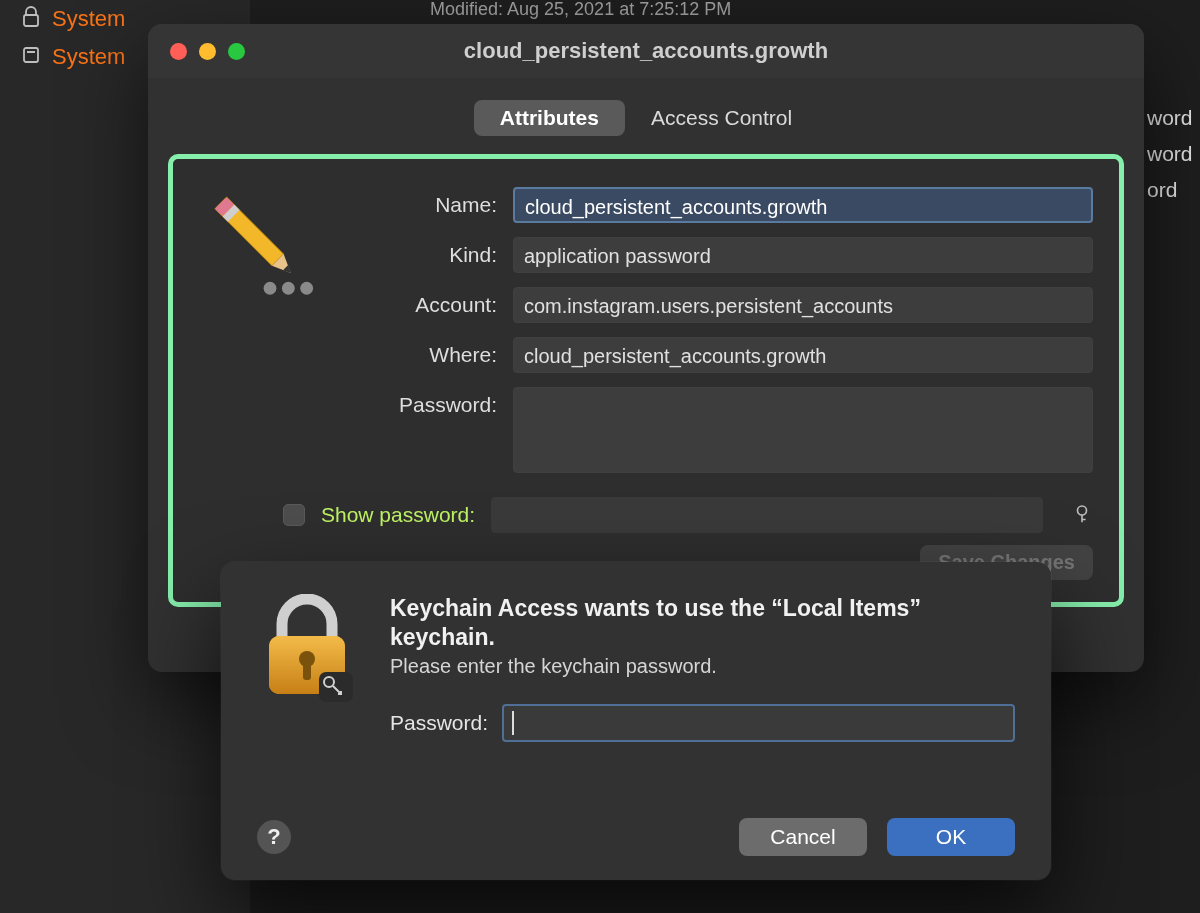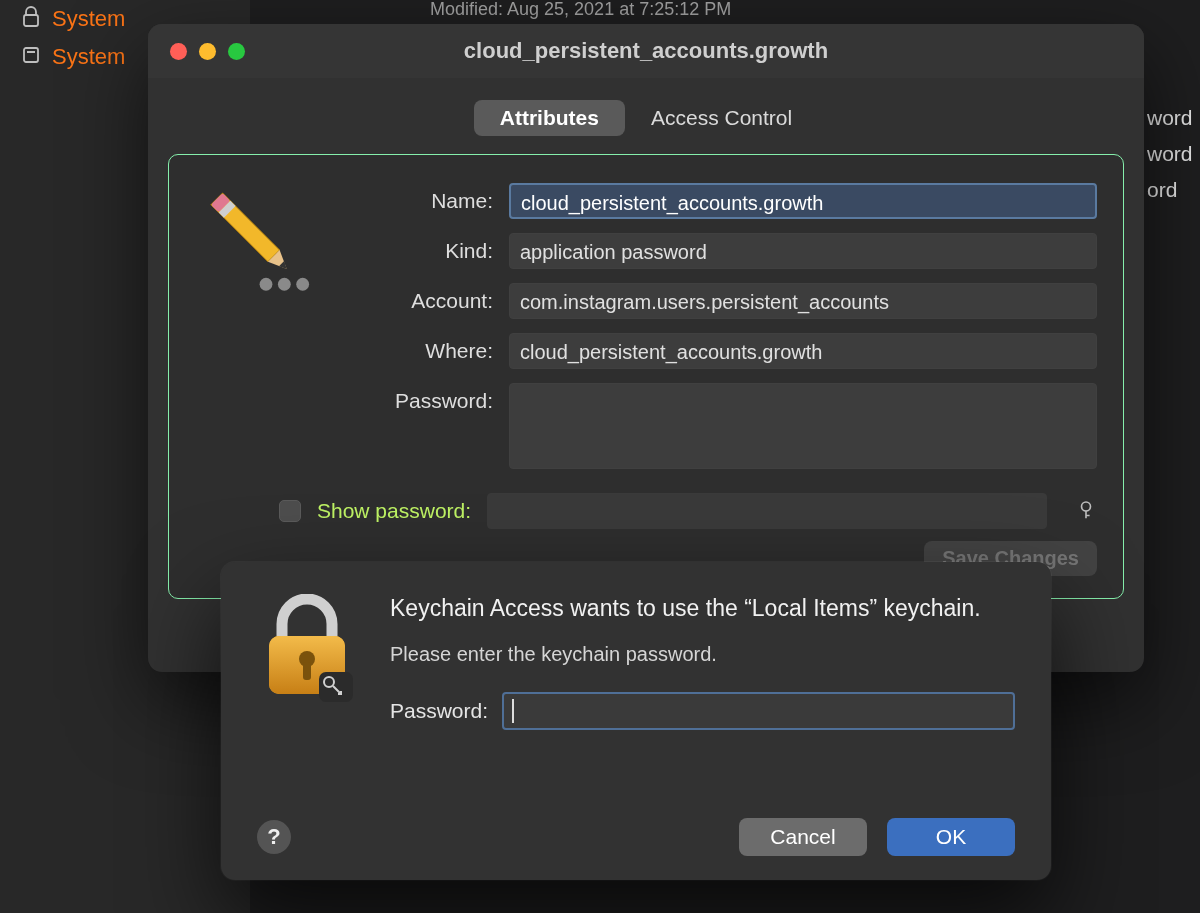--- a/index.html
+++ b/index.html
@@ -109,21 +109,21 @@
     color: #fff;
   }
   .segmented .tab:not(.active) {
     color: #dadada;
     font-weight: 500;
   }
 
   
   .panel {
     margin: 0 20px 0 20px;
-    border: 1px solid #86efac;
+    border: 5px solid #86efac;
     border-radius: 10px;
     background: #2e2e2e;
     padding: 28px 26px 22px 26px;
     position: relative;
   }
 
   .form-area {
     display: flex;
     gap: 28px;
   }
@@ -245,24 +245,24 @@
   }
   .lock-icon-wrap {
     width: 105px; min-width: 105px; height: 115px;
     position: relative;
   }
   .auth-text {
     flex: 1;
   }
   .auth-heading {
     font-size: 23px;
-    font-weight: 400;
+    font-weight: 700;
     color: #f1f1f1;
     line-height: 1.28;
-    margin-bottom: 20px;
+    margin-bottom: 2px;
   }
   .auth-sub {
     font-size: 20px;
     color: #d5d5d5;
     margin-bottom: 26px;
   }
   .auth-pw-row {
     display: flex;
     align-items: center;
     gap: 14px;

